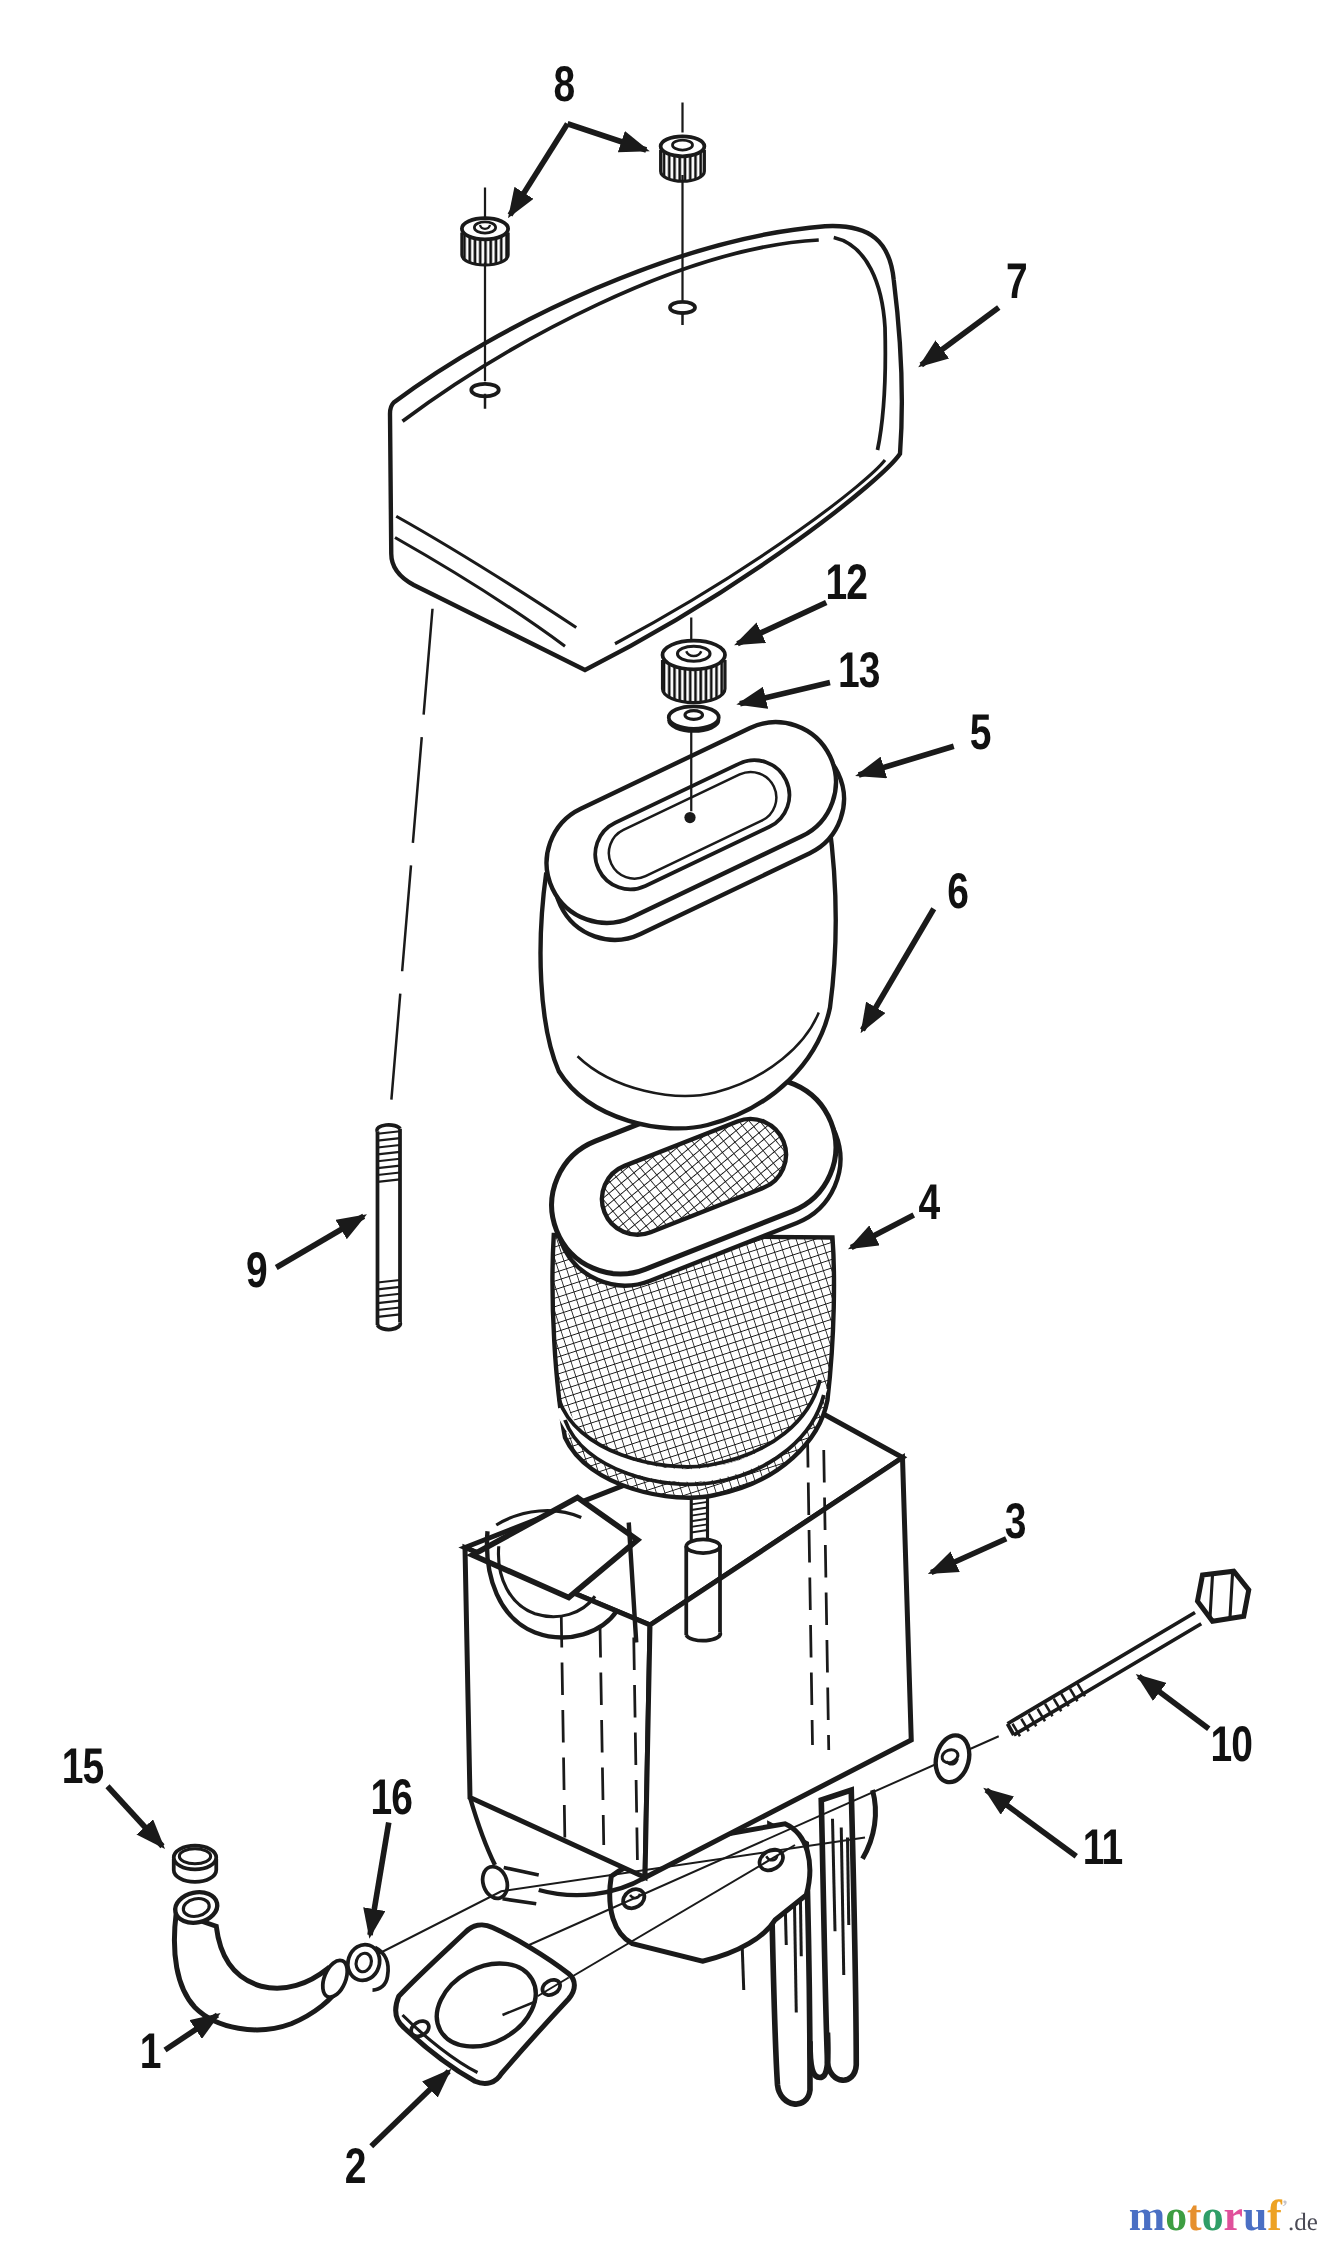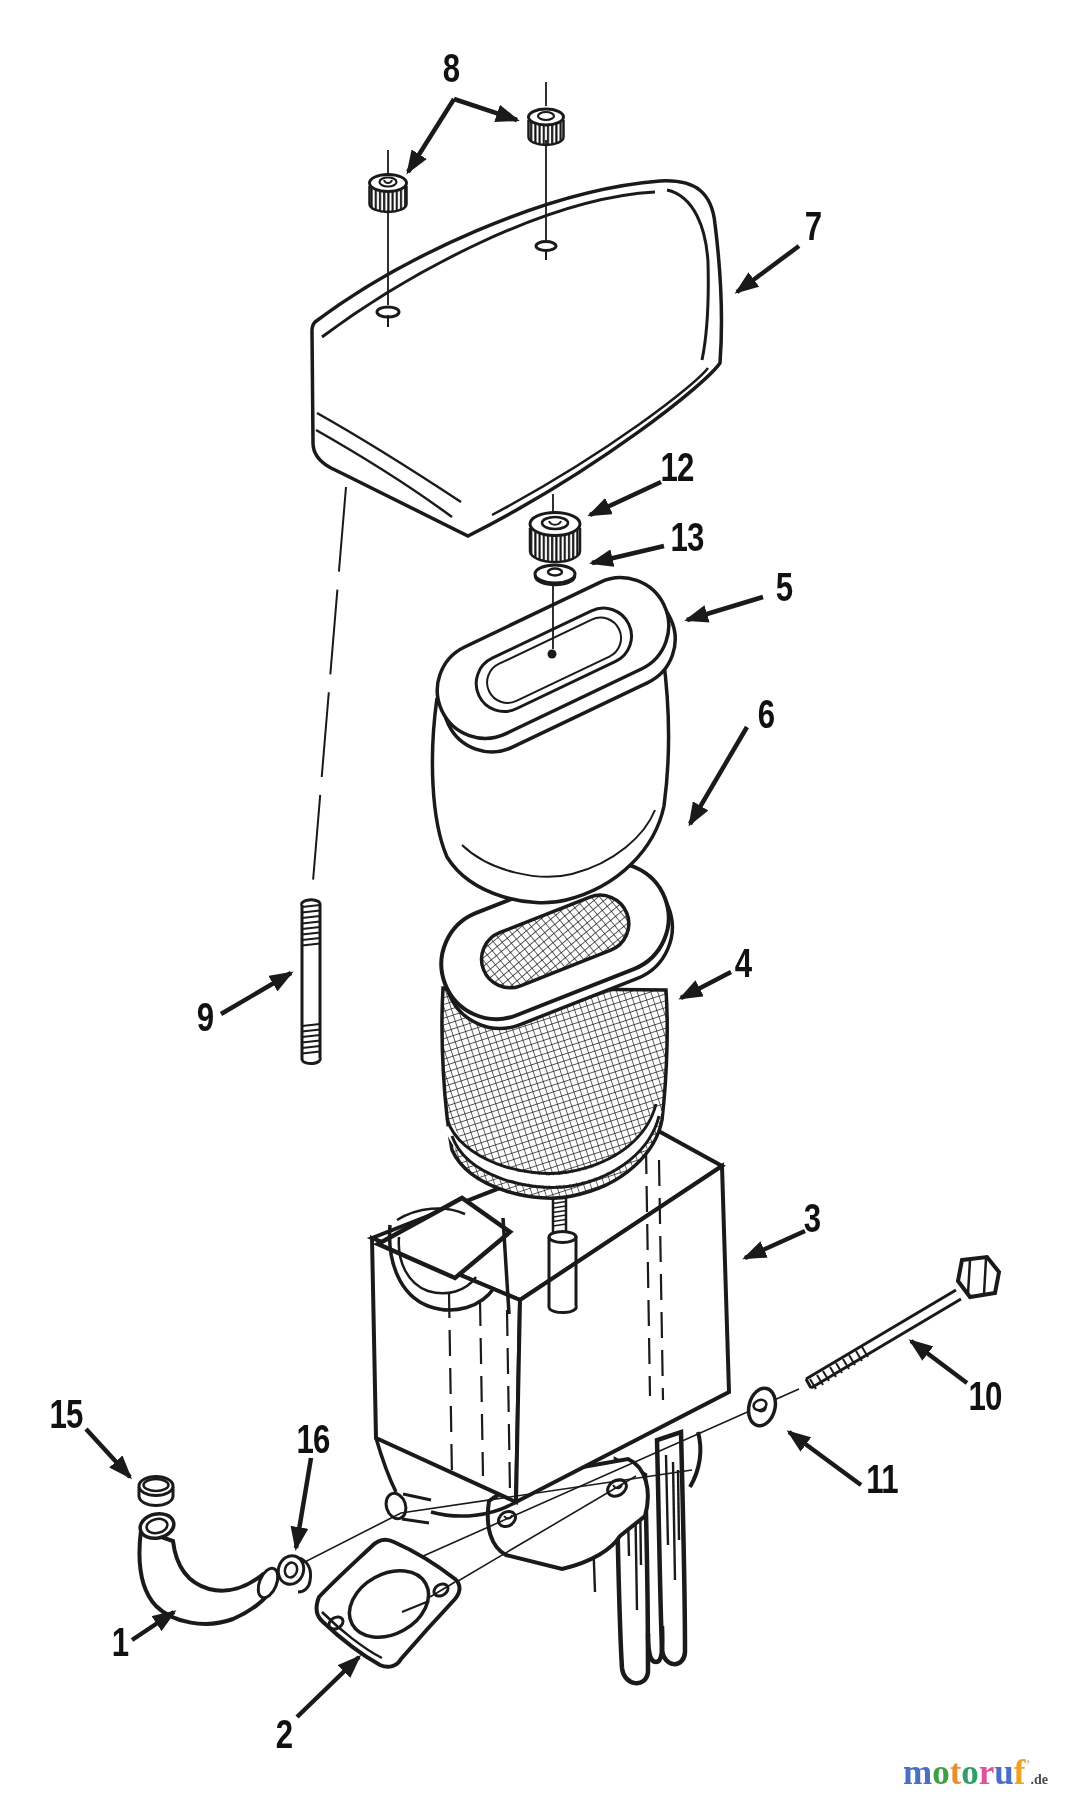--- a/index.html
+++ b/index.html
@@ -6,21 +6,21 @@
   .stage{position:relative;width:1069px;height:1800px;background:#ffffff;overflow:hidden;
          font-family:"Liberation Sans",sans-serif;}
   .stage svg{position:absolute;left:0;top:0;}
   .labels-layer{position:absolute;left:0;top:0;width:100%;height:100%;pointer-events:none;}
   .part-label{position:absolute;transform:translate(-50%,-50%) scaleX(0.78);
               font:700 40px "Liberation Sans",sans-serif;color:#111;letter-spacing:-1px;
               white-space:nowrap;}
   .watermark{position:absolute;left:903px;top:1753px;
              font:700 35px "Liberation Serif",serif;letter-spacing:0px;white-space:nowrap;}
   .wm-tick{font-size:15px;vertical-align:14px;}
-  .wm-suffix{font-size:14px;font-weight:700;margin-top:24px;}
+  .wm-suffix{font-size:20px;font-weight:400;margin-top:24px;}
 </style>
 </head>
 <body>
 
 <div class="stage">
 
 <svg width="1069" height="1800" viewBox="0 0 1069 1800">
   <defs>
     <marker id="ah" viewBox="0 0 12 9" refX="10.5" refY="4.5" markerWidth="24" markerHeight="18" markerUnits="userSpaceOnUse" orient="auto">
       <path d="M0,0 L12,4.5 L0,9 Z" fill="#1a1a1a"></path>

